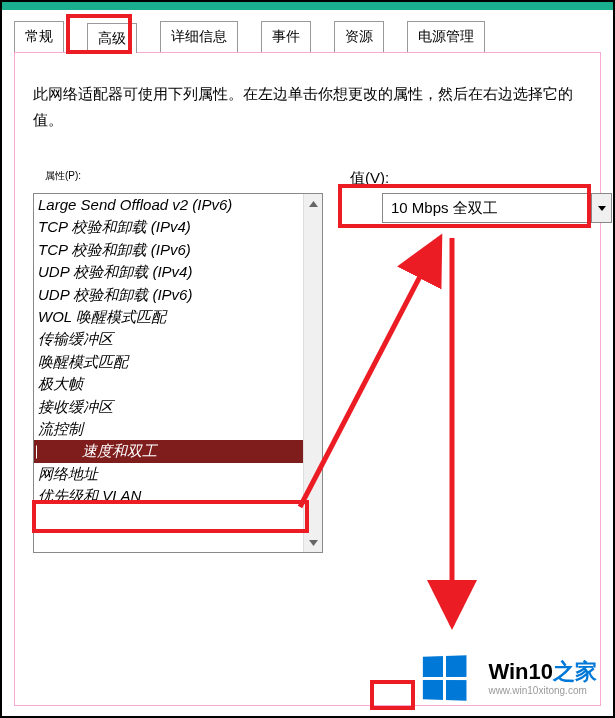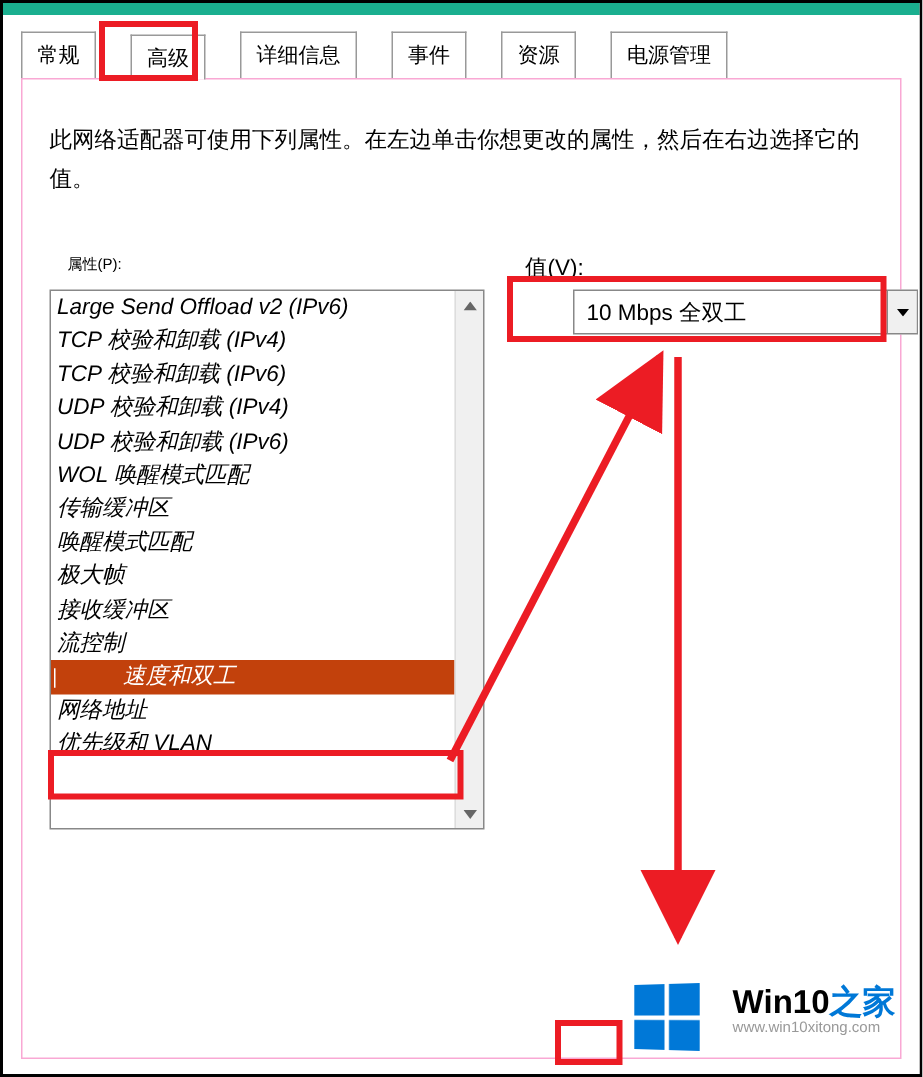--- a/index.html
+++ b/index.html
@@ -91,21 +91,21 @@
     overflow: hidden;
   }
   .list-item {
     padding: 0 4px;
     font-size: 15px;
     line-height: 22.4px;
     white-space: nowrap;
     cursor: pointer;
   }
   .list-item.selected {
-    background: #c2410c;
+    background: #7f1d1d;
     color: #fff;
     position: relative;
     padding-left: 48px;
   }
   .list-item.selected::before {
     content: "";
     position: absolute;
     left: 2px; top: 50%;
     width: 1px; height: 13px;
     background: #fff;
@@ -164,20 +164,21 @@
     position: absolute;
     z-index: 55;
     pointer-events: none;
   }
 
   
   .watermark {
     position: absolute;
     right: 18px; bottom: 18px;
     display: flex;
+    align-items: center;
     gap: 22px;
     z-index: 60;
   }
   .win-logo {
     width: 44px; height: 44px;
     display: grid;
     grid-template-columns: 1fr 1fr;
     grid-template-rows: 1fr 1fr;
     gap: 3px;
     transform: perspective(100px) rotateY(-8deg);

